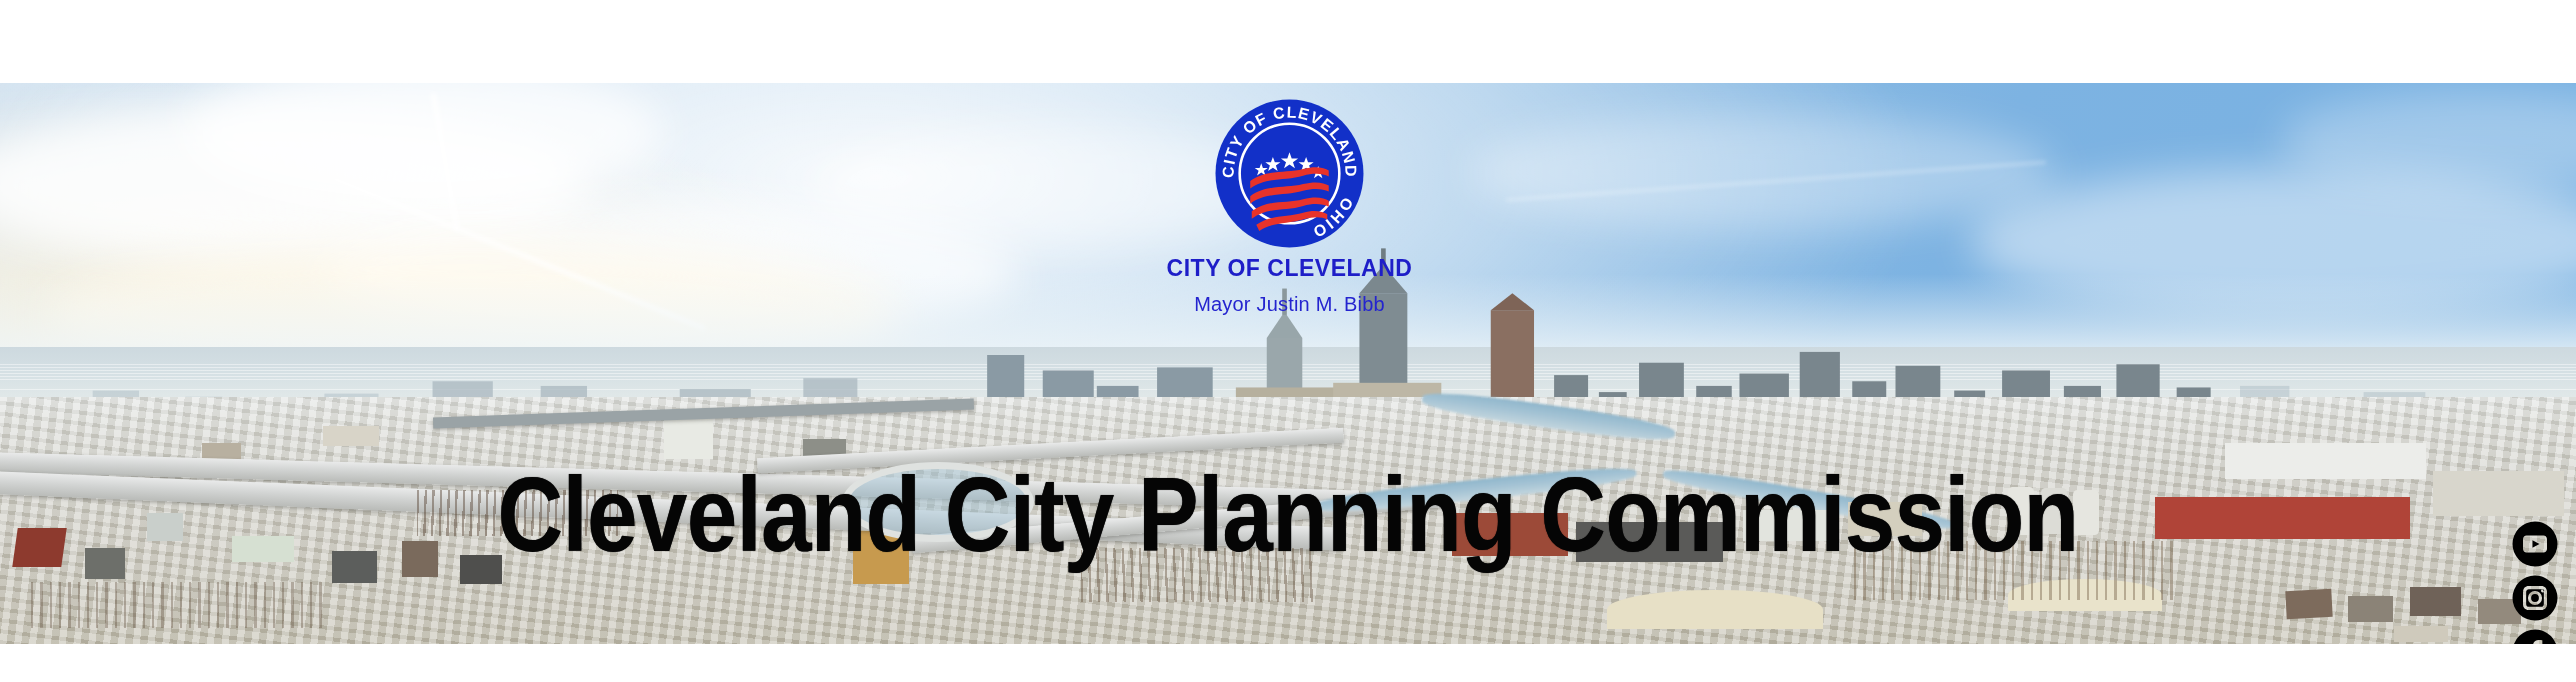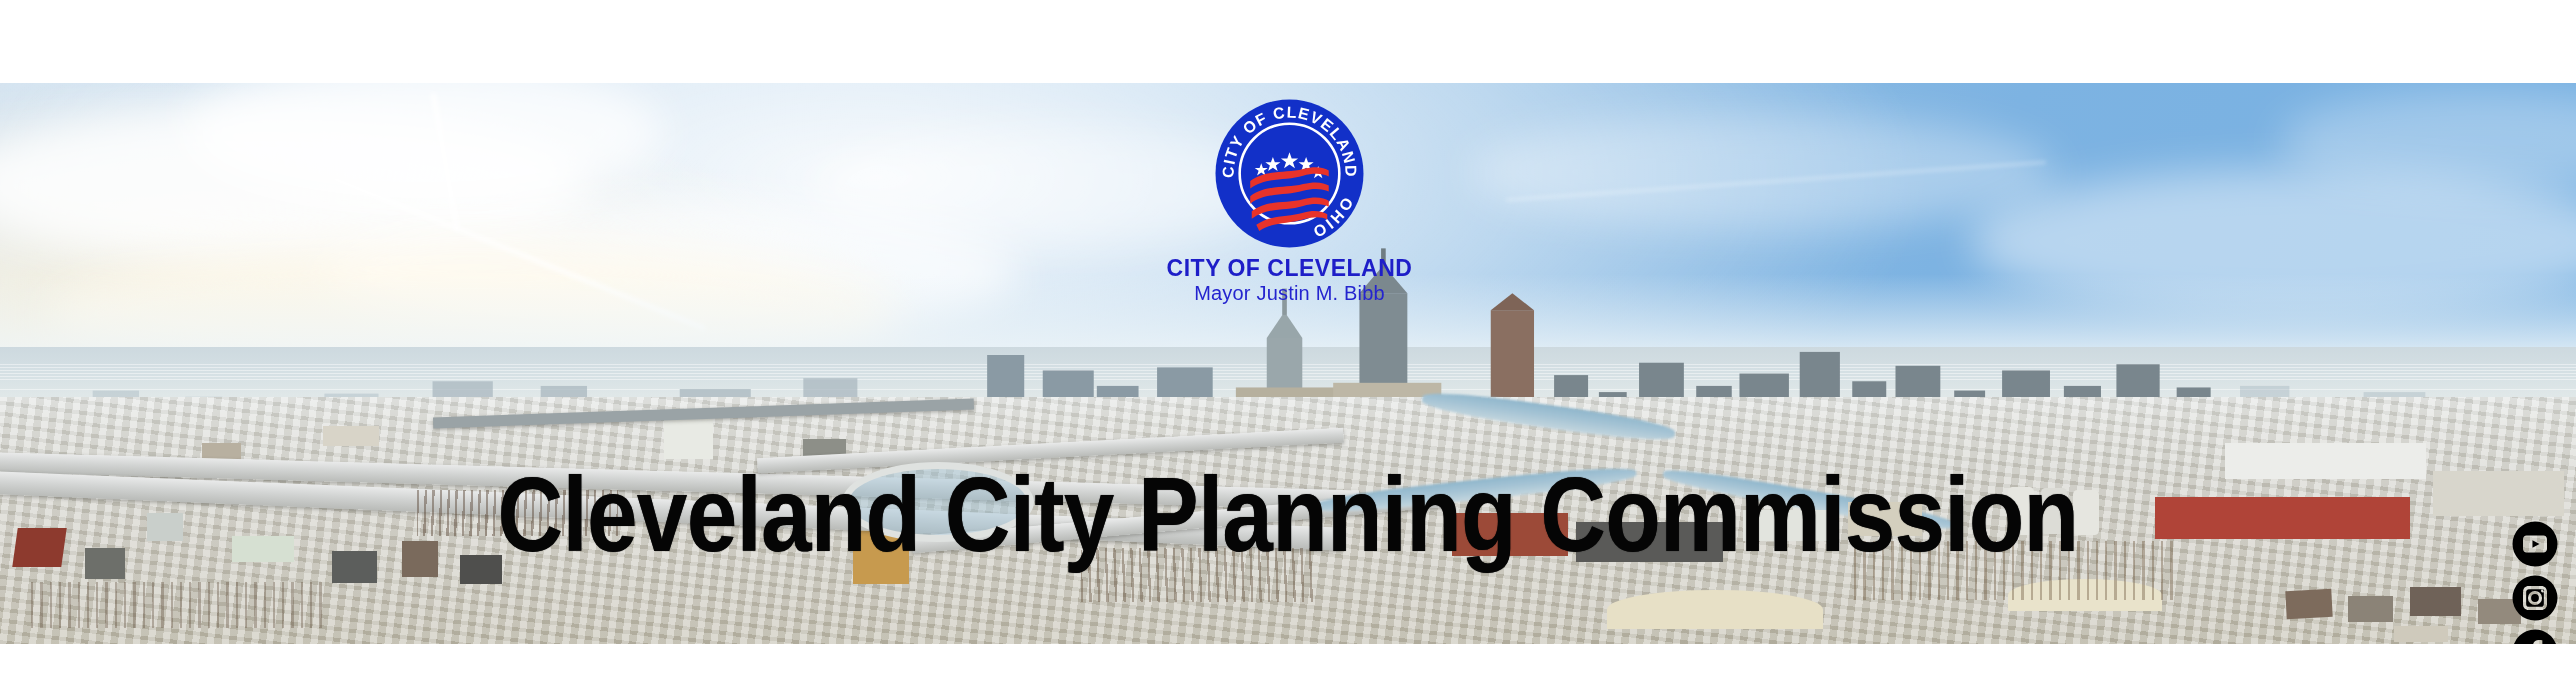--- a/index.html
+++ b/index.html
@@ -158,21 +158,21 @@
   .brand-city{
     margin-top:7px;
     color:#1e1ec8;
     font-family:"Liberation Sans",sans-serif;
     font-weight:bold;
     font-size:23px;
     letter-spacing:0.5px;
     line-height:1.08;
   }
   .brand-mayor{
-    margin-top:1px;
+    margin-top:12px;
     color:#2424cf;
     font-family:"Liberation Sans",sans-serif;
     font-weight:normal;
     font-size:20px;
     letter-spacing:0.2px;
     line-height:1.1;
   }
 
   
   .title-wrap{

